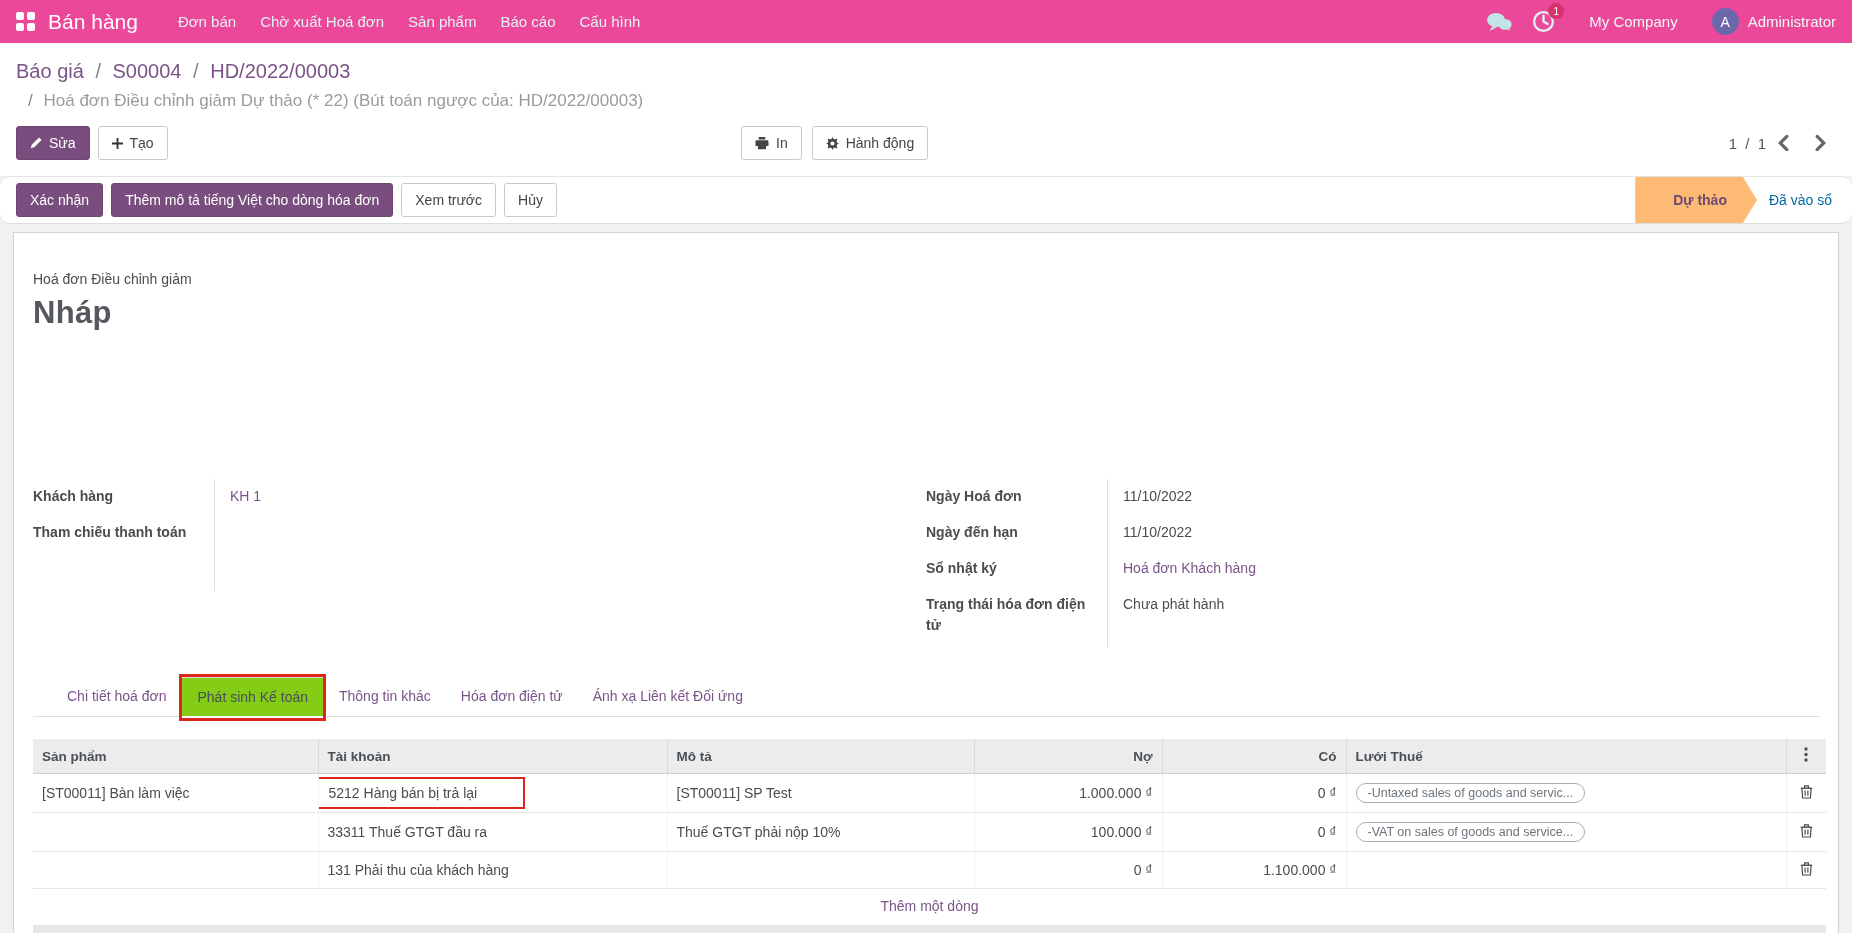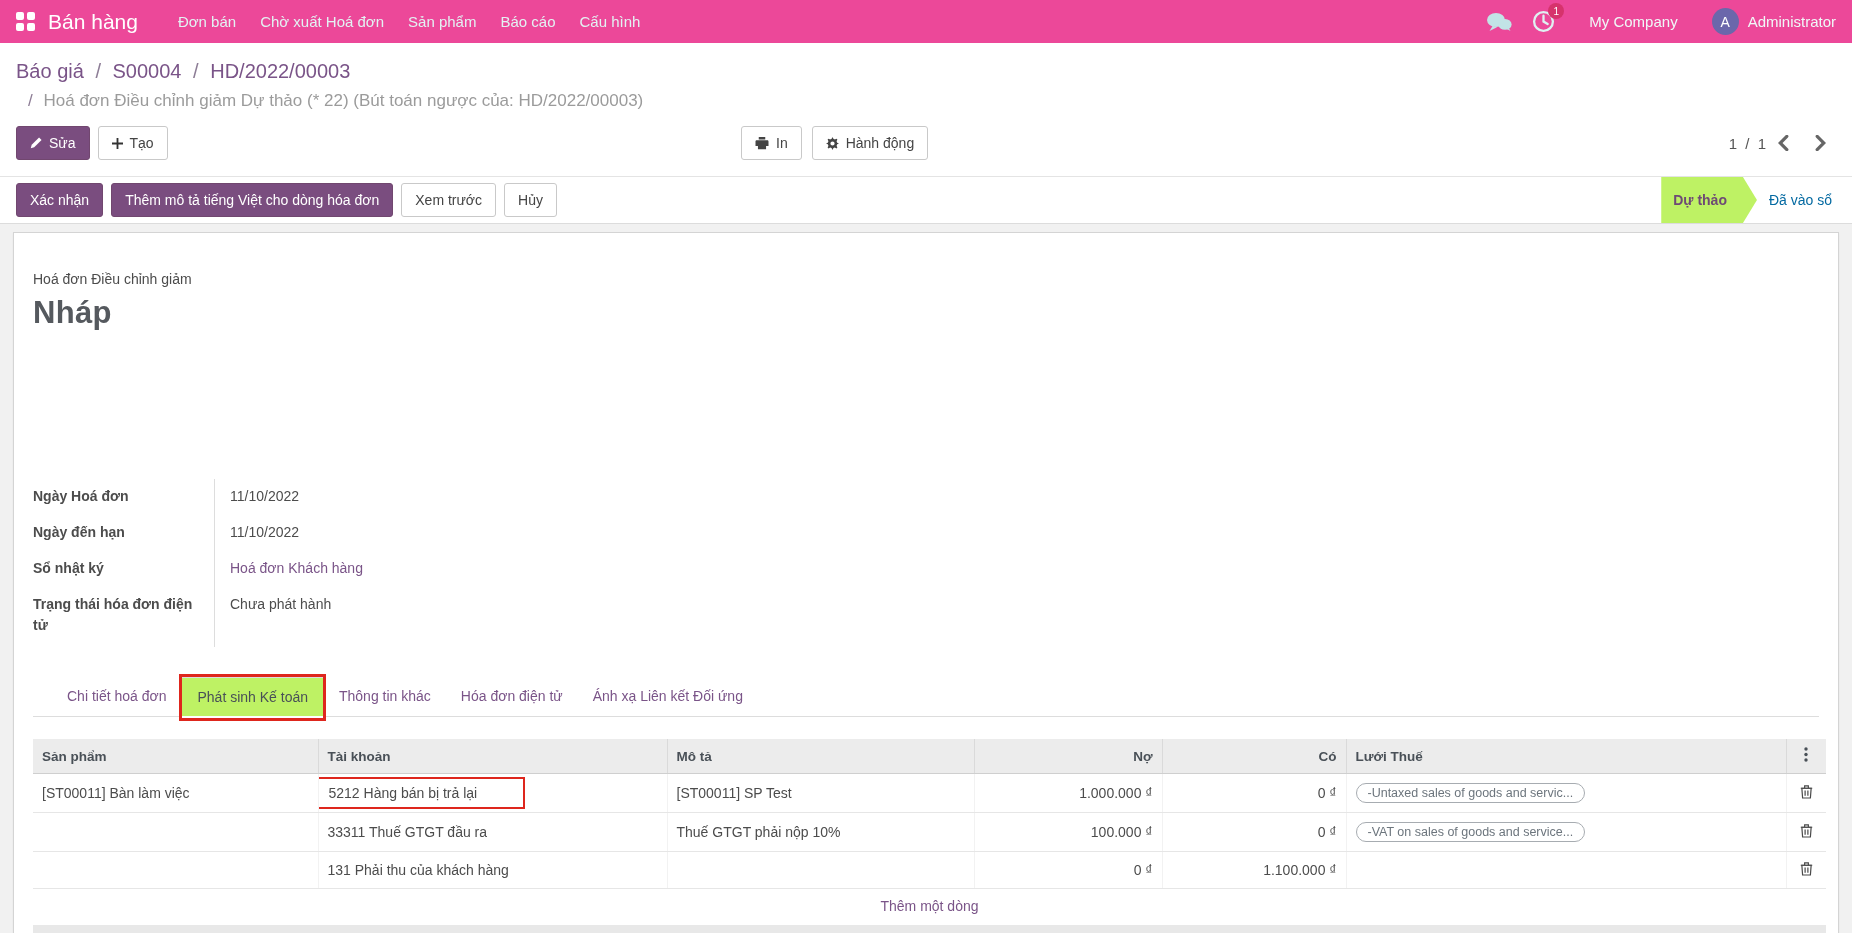--- a/index.html
+++ b/index.html
@@ -30,44 +30,44 @@
   .button-row { position:relative; margin-top:9px; height:38px; display:flex; align-items:center; gap:8px; }
   .btn { font-size:14px; padding:8px 13px; border-radius:3px; display:inline-flex; align-items:center; gap:7px; cursor:pointer; border:1px solid #c9c9c9; background:#fff; color:#444; font-family:inherit; white-space:nowrap; }
   .btn-primary { background:#7A4D7F; border-color:#71476f; color:#fff; }
   .center-actions { position:absolute; left:694px; display:flex; gap:10px;margin-left:31px; }
   .pager { position:absolute; right:10px; display:flex; align-items:center; gap:10px; }
   .pager-value { font-size:15px; color:#555; letter-spacing:2px; }
   .pager-arrows { display:flex; gap:26px; }
   .pager-arrow { cursor:pointer; display:flex; align-items:center; }
 
   
-  .statusbar { height:48px; background:#fff; border-top:1px solid #e4e4e4; border-bottom:1px solid #dcdcdc; display:flex; align-items:center; padding-left:16px; }
+  .statusbar { height:48px; background:#fff; border-top:1px solid #e4e4e4; border-bottom:1px solid #dcdcdc; display:flex; align-items:center; padding-left:16px;border-radius:10px; }
   .statusbar .left { display:flex; gap:8px; align-items:center; }
   .steps { margin-left:auto; height:100%; display:flex; align-items:stretch; }
   .step { display:flex; align-items:center; font-size:14px; cursor:pointer; }
-  .step.active { background:#bef264; color:#6E4A74; font-weight:bold; padding:0 30px 0 12px; clip-path:polygon(0 0,calc(100% - 14px) 0,100% 50%,calc(100% - 14px) 100%,0 100%); }
+  .step.active { background:#fdba74; color:#6E4A74; font-weight:bold; padding:0 30px 0 38px; clip-path:polygon(0 0,calc(100% - 14px) 0,100% 50%,calc(100% - 14px) 100%,0 100%); }
   .step.muted { color:#0369a1; padding:0 20px 0 12px; }
 
   
   .content { background:#f1f1f1; padding:8px 13px 0; }
   .sheet { background:#fff; border:1px solid #d4d4d4; box-shadow:0 1px 2px rgba(0,0,0,.05); padding:20px 19px; min-height:705px; }
   .doc-type { font-size:14px; color:#4c4c4c; margin-top:18px; }
   .doc-title { font-size:31px; font-weight:bold; color:#55595e; margin-top:8px; letter-spacing:.3px; }
 
   .form-grid { margin-top:148px; display:flex; }
   .fcol { width:50%; display:grid; grid-template-columns:182px 1fr; align-content:start; }
   .flabel { font-weight:bold; font-size:14px; color:#4c4c4c; padding:7px 14px 7px 0; border-right:1px solid #ddd; line-height:21px; }
   .fvalue { font-size:14px; padding:7px 0 7px 15px; line-height:21px; }
   .fvalue.link { color:#7A5488; cursor:pointer; }
   .r1 { min-height:36px; } .r2 { min-height:76px; } .r3 { min-height:36px; } .r4 { min-height:60px; }
 
   
   .tabs { margin-top:30px; border-bottom:1px solid #ddd; display:flex; padding-left:19px; }
   .tab { font-size:14px; color:#7A5488; padding:11px 15px; cursor:pointer; white-space:nowrap; }
-  .tab.active { color:#495057; background:#bef264; border:1px solid #ddd; border-bottom:1px solid #fff; margin-bottom:-1px; position:relative; }
+  .tab.active { color:#495057; background:#84cc16; border:1px solid #ddd; border-bottom:1px solid #fff; margin-bottom:-1px; position:relative; }
   .tab.active::after { content:""; position:absolute; inset:-4px -3px -5px -3px; border:3px solid #DE261D; pointer-events:none; }
 
   
   table.lines { margin-top:22px; width:100%; border-collapse:collapse; table-layout:fixed; font-size:14px; }
   .lines th { background:#ececec; text-align:left; font-size:13.5px; color:#495057; font-weight:bold; padding:8px 9px; border-right:1px solid #dadada; border-bottom:1px solid #cfcfcf; white-space:nowrap; overflow:hidden; }
   .lines th.num { text-align:right; }
   .lines th:last-child { border-right:none; text-align:center; padding:8px 2px; }
   .lines td { padding:9px 9px; border-bottom:1px solid #e6e6e6; border-right:1px solid #f2f2f2; white-space:nowrap; overflow:hidden; vertical-align:middle; }
   .lines td:last-child { border-right:none; text-align:center; }
   .lines td.num { text-align:right; }
@@ -197,20 +197,26 @@
     <div class="step muted">Đã vào sổ</div>
   </div>
 </div>
 
 <div class="content">
   <div class="sheet">
     <div class="doc-type">Hoá đơn Điều chỉnh giảm</div>
     <div class="doc-title">Nháp</div>
 
     <div class="form-grid">
+      <div class="fcol">
+        <div class="flabel r1">Khách hàng</div>
+        <div class="fvalue link r1">KH 1</div>
+        <div class="flabel r2">Tham chiếu thanh toán</div>
+        <div class="fvalue r2"></div>
+      </div>
       <div class="fcol">
         <div class="flabel r1">Ngày Hoá đơn</div>
         <div class="fvalue r1">11/10/2022</div>
         <div class="flabel r3">Ngày đến hạn</div>
         <div class="fvalue r3">11/10/2022</div>
         <div class="flabel r3">Sổ nhật ký</div>
         <div class="fvalue link r3">Hoá đơn Khách hàng</div>
         <div class="flabel r4">Trạng thái hóa đơn điện tử</div>
         <div class="fvalue r4">Chưa phát hành</div>
       </div>

